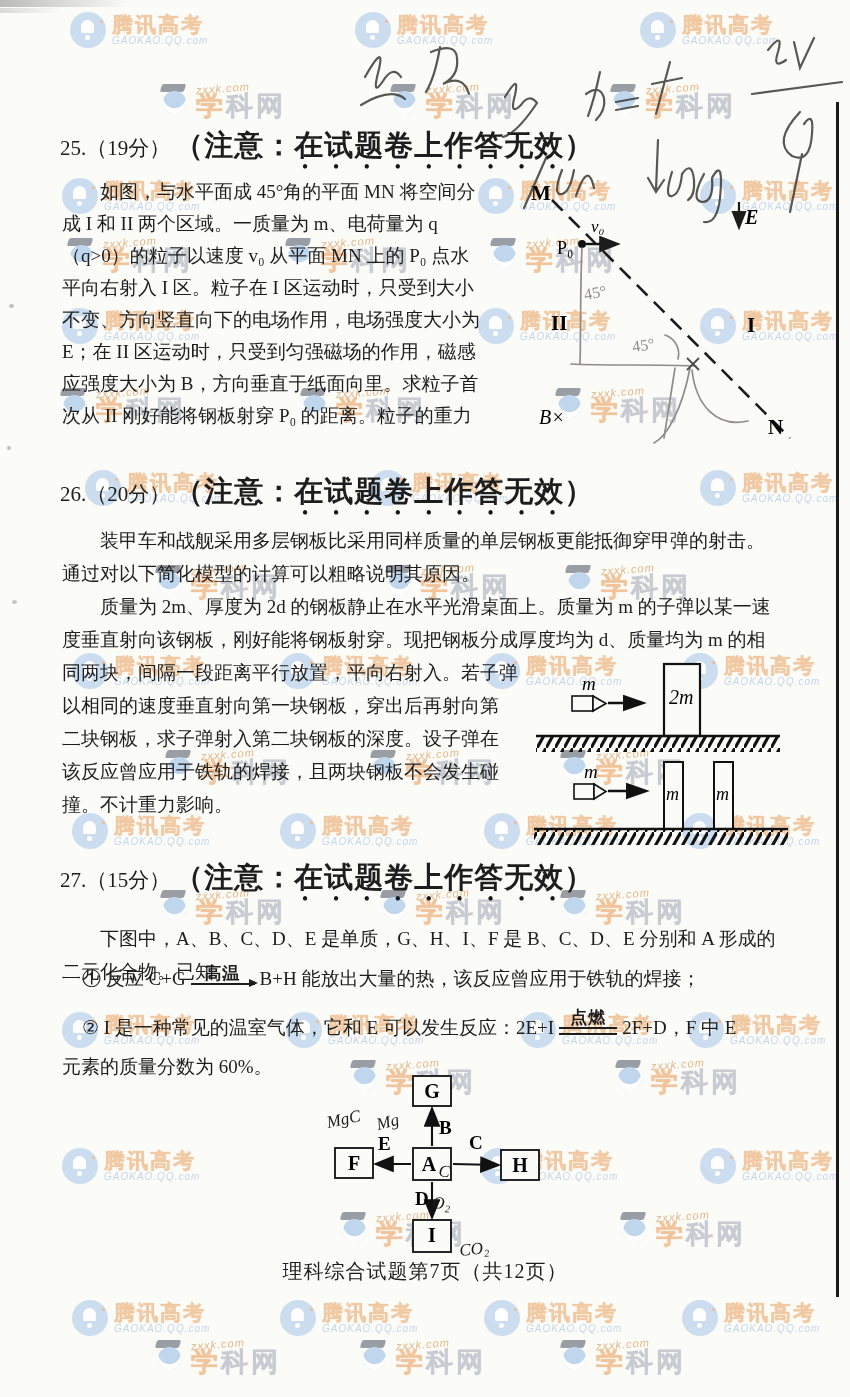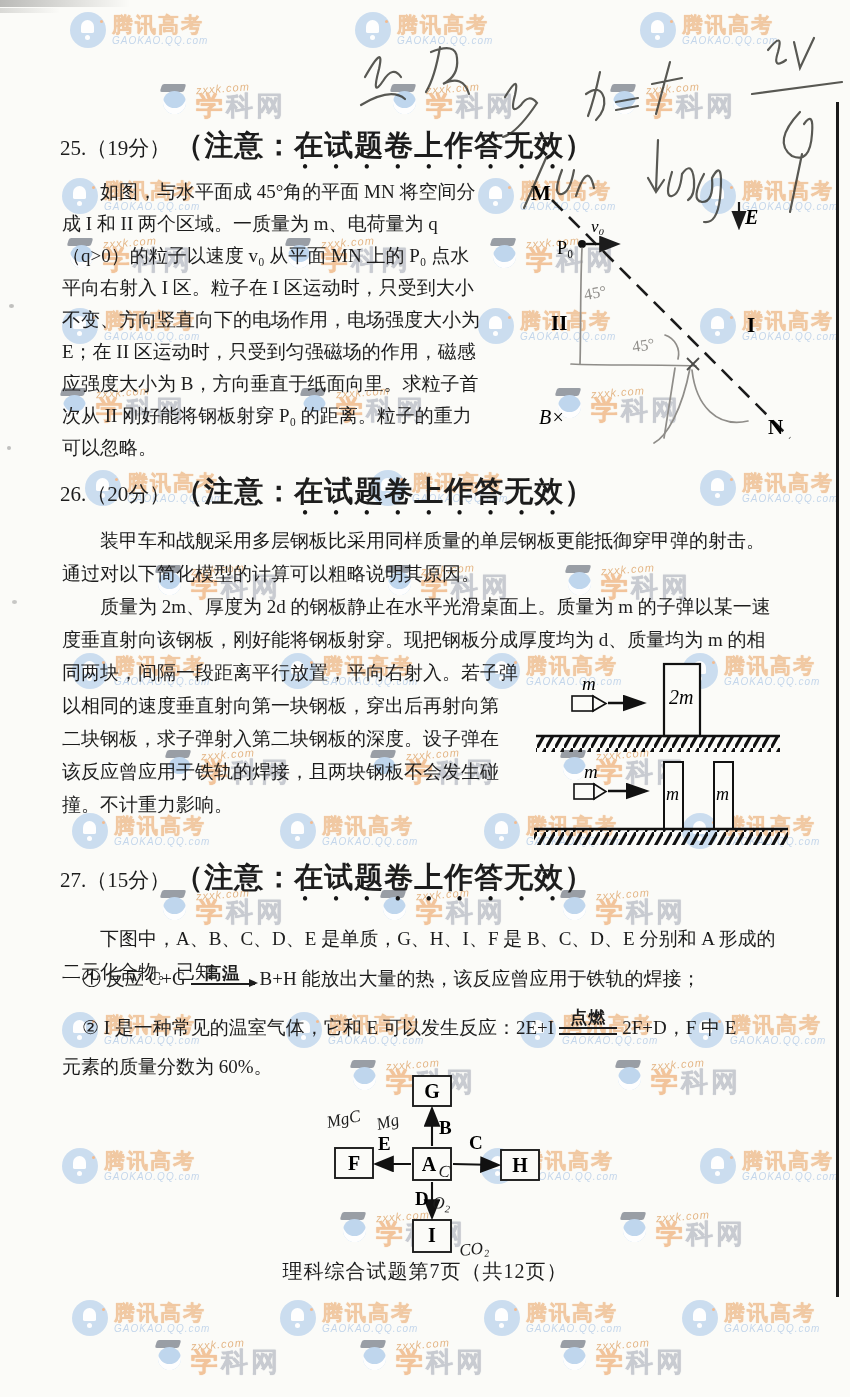--- a/index.html
+++ b/index.html
@@ -478,21 +478,20 @@
 
     <div class="block q25-body" style="left:62px;top:176px;">
         <div class="tl">　　如图，与水平面成 45°角的平面 MN 将空间分</div>
         <div class="tl">成 I 和 II 两个区域。一质量为 m、电荷量为 q</div>
         <div class="tl">（q&gt;0）的粒子以速度 v₀ 从平面 MN 上的 P₀ 点水</div>
         <div class="tl">平向右射入 I 区。粒子在 I 区运动时，只受到大小</div>
         <div class="tl">不变、方向竖直向下的电场作用，电场强度大小为</div>
         <div class="tl">E；在 II 区运动时，只受到匀强磁场的作用，磁感</div>
         <div class="tl">应强度大小为 B，方向垂直于纸面向里。求粒子首</div>
         <div class="tl">次从 II 刚好能将钢板射穿 P₀ 的距离。粒子的重力</div>
-        <div class="tl">可以忽略。</div>
       </div>
 
     <svg class="figure" style="left:515px;top:182px;" width="325" height="275" viewBox="0 0 325 275">
       <defs>
         <marker id="ah0" markerWidth="9" markerHeight="8" refX="7" refY="3.5" orient="auto">
           <path d="M0,0 L9,3.5 L0,7 z" fill="#1c1c1c"></path>
         </marker>
       </defs>
 
       <line x1="37" y1="18" x2="275" y2="256" stroke="#1c1c1c" stroke-width="2.6" stroke-dasharray="15 9"></line>

